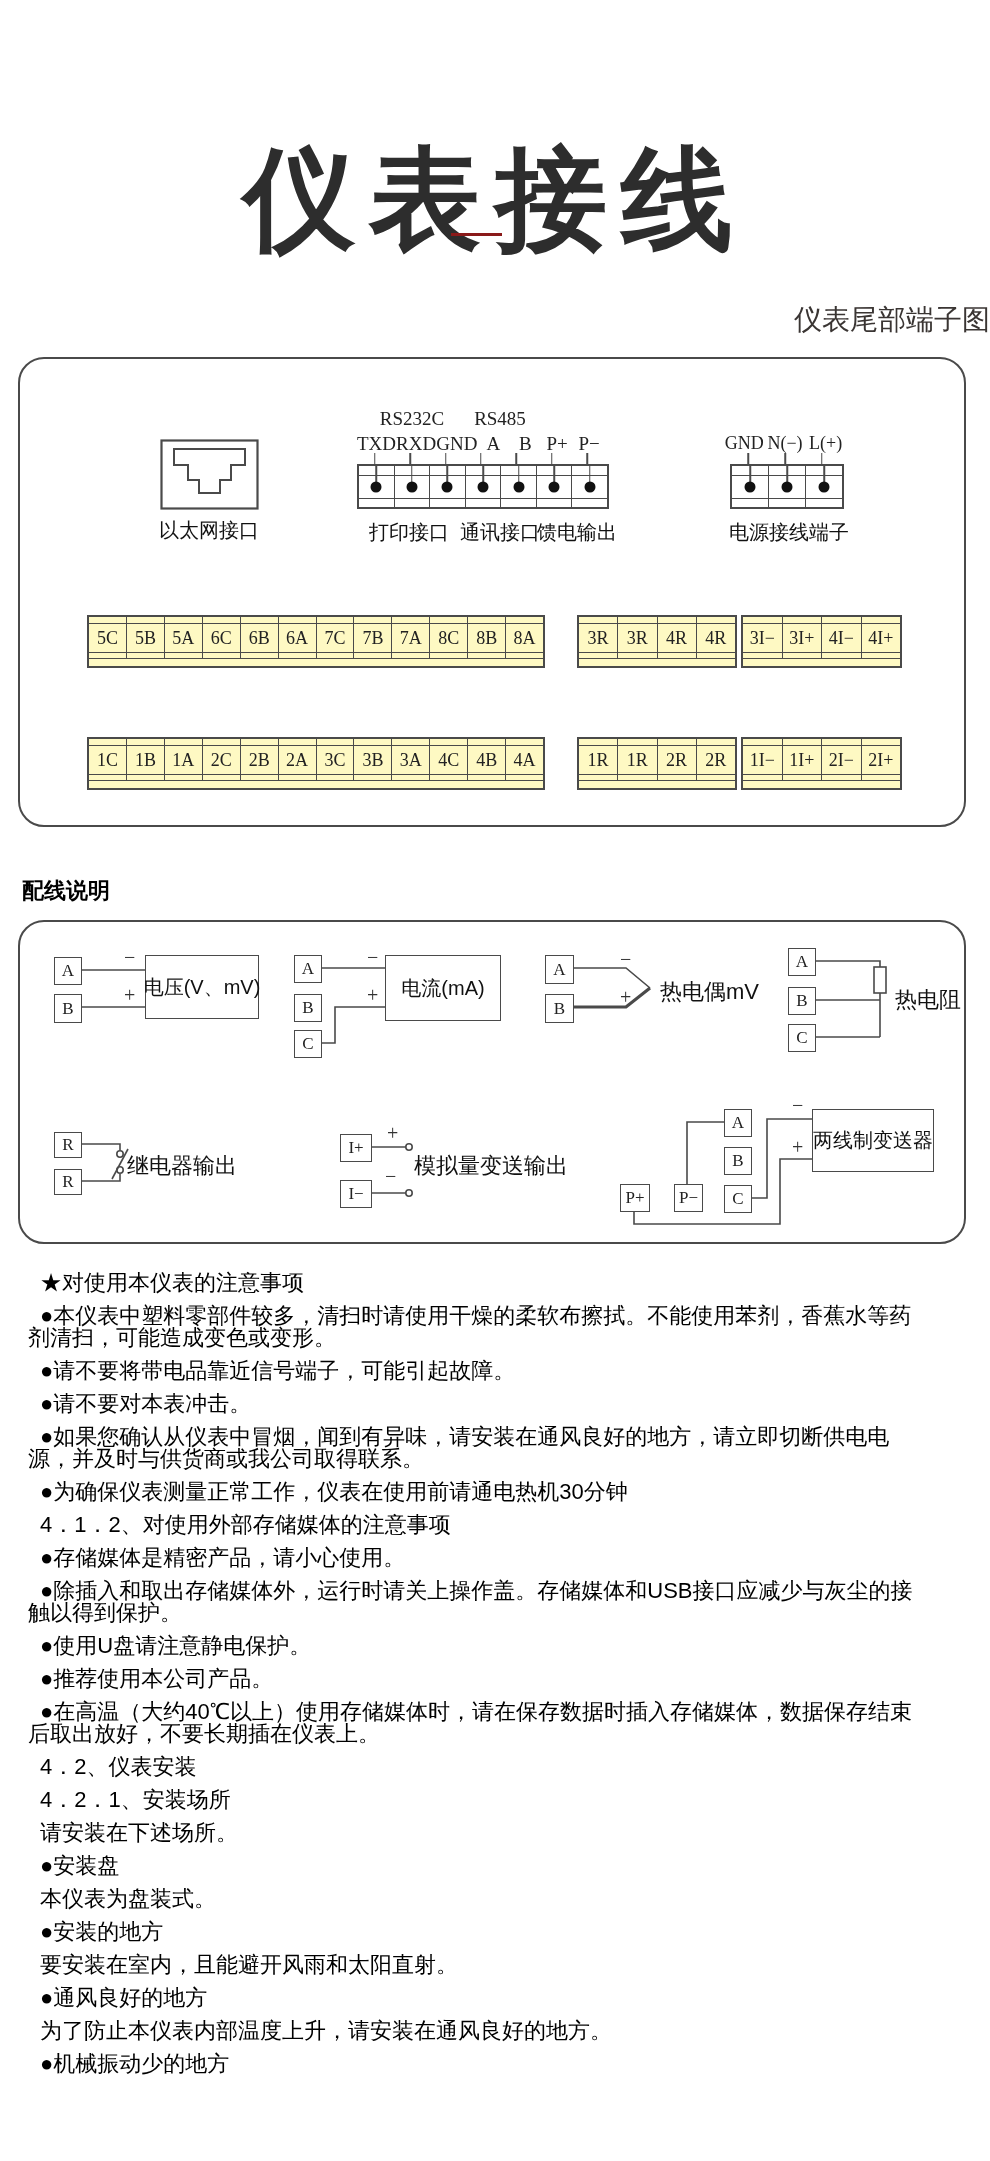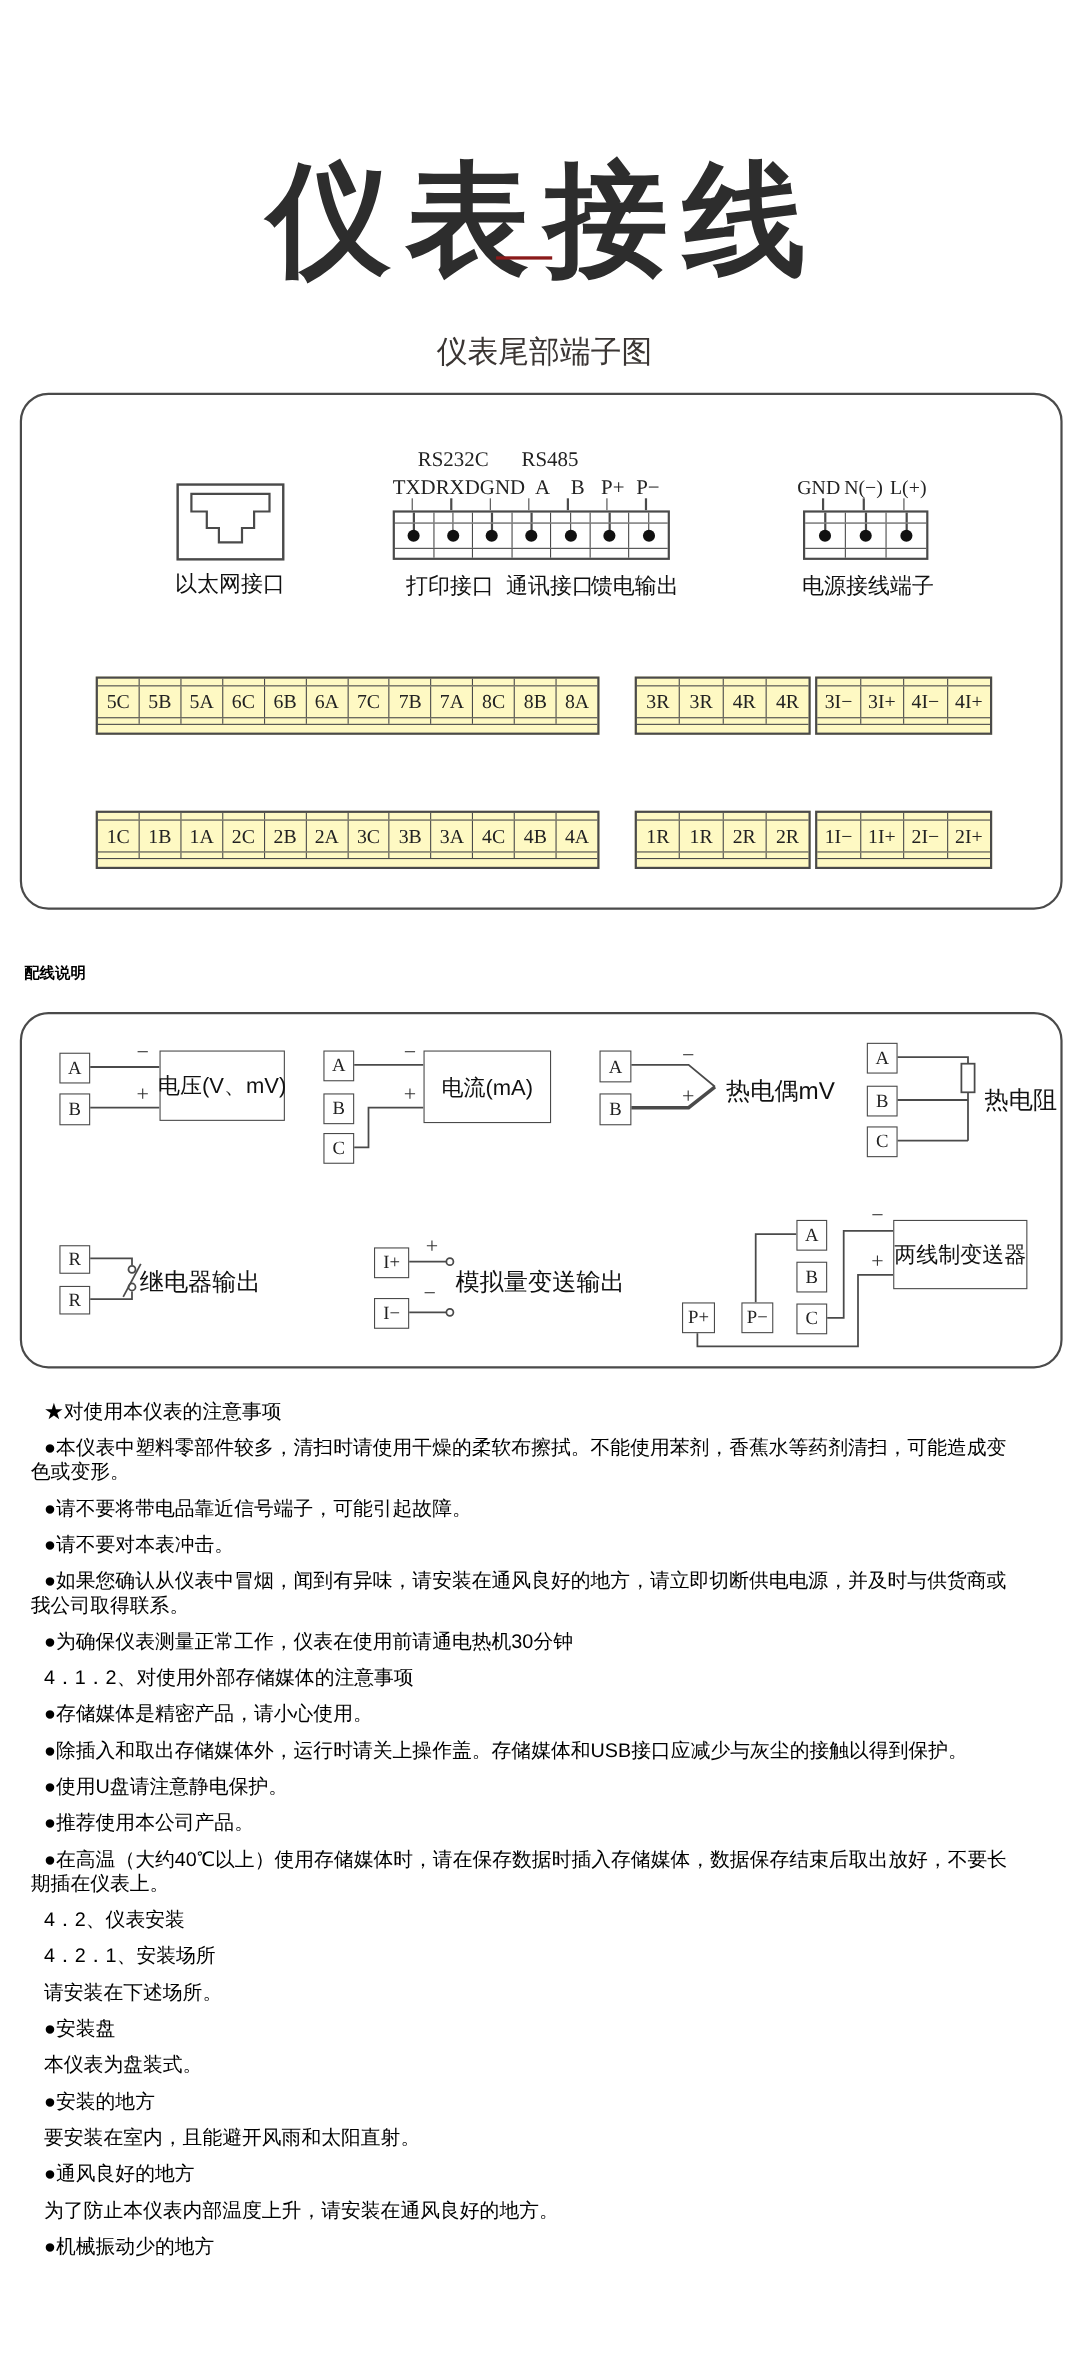--- a/index.html
+++ b/index.html
@@ -3,28 +3,28 @@
 <meta charset="utf-8">
 <style>
   html,body{margin:0;padding:0;background:#fff}
   .page{position:relative;width:990px;height:2161px;background:#fff;overflow:hidden;
         font-family:"Liberation Sans",sans-serif;color:#111}
   .abs{position:absolute}
 
   .title{position:absolute;top:58px;left:0;right:0;text-align:center;
          font-size:112px;font-weight:bold;color:#2d2d2d;letter-spacing:14px;line-height:1.2}
   .divider{position:absolute;left:451px;top:233px;width:51px;height:3px;background:#8a1a1a}
-  .subtitle{position:absolute;top:301px;left:0;right:0;text-align:center;
+  .subtitle{position:absolute;top:301px;left:0;right:0;text-align:right;
             font-size:28px;font-weight:normal;color:#3a3533;margin:0}
 
   .panel{position:absolute;left:18px;width:944px;border:2px solid #4a4a4a;border-radius:26px;background:#fff}
   #panel1{top:357px;height:466px}
   #panel2{top:920px;height:320px}
 
-  .sec-head{position:absolute;left:22px;top:876px;font-size:14px;font-weight:600;color:#000;margin:0}
+  .sec-head{position:absolute;left:22px;top:876px;font-size:22px;font-weight:600;color:#000;margin:0}
 
   
   .grouplabel{position:absolute;font-family:"Liberation Serif",serif;font-size:19px;color:#222;text-align:center}
   .pins{display:flex;position:absolute}
   .pin{flex:1;text-align:center;font-family:"Liberation Serif",serif;font-size:19px;color:#222;white-space:nowrap}
   .cstems{display:flex;position:absolute}
   .stem{flex:1;position:relative}
   .stem::after{content:"";position:absolute;left:50%;top:0;bottom:0;width:1.5px;background:#4a4a4a;transform:translateX(-50%)}
   .cstrip{position:absolute;border:2px solid #4a4a4a;background:#fff}
   .crow{display:flex}
@@ -52,21 +52,21 @@
   
   .term{position:absolute;border:1.6px solid #4a4a4a;display:flex;align-items:center;justify-content:center;
         font-family:"Liberation Serif",serif;font-size:17px;background:#fff;color:#222}
   .devbox{position:absolute;border:1.6px solid #4a4a4a;display:flex;align-items:center;justify-content:center;
           font-size:20px;background:#fff;color:#111;white-space:nowrap}
   .dlabel{position:absolute;font-size:22px;color:#111;white-space:nowrap}
   .pol{position:absolute;font-family:"Liberation Serif",serif;font-size:20px;color:#333}
 
   
   .notes{position:absolute;left:28px;top:1272px;width:892px}
-  .note-line{font-size:18px;line-height:22px;margin:0 0 11px;text-indent:12px;color:#000;font-weight:500}
+  .note-line{font-size:22px;line-height:22px;margin:0 0 11px;text-indent:12px;color:#000;font-weight:500}
 </style>
 </head>
 <body>
 
 <div class="page">
 
   <h1 class="title">仪表接线</h1>
   <div class="divider"></div>
   <h2 class="subtitle">仪表尾部端子图</h2>
 

